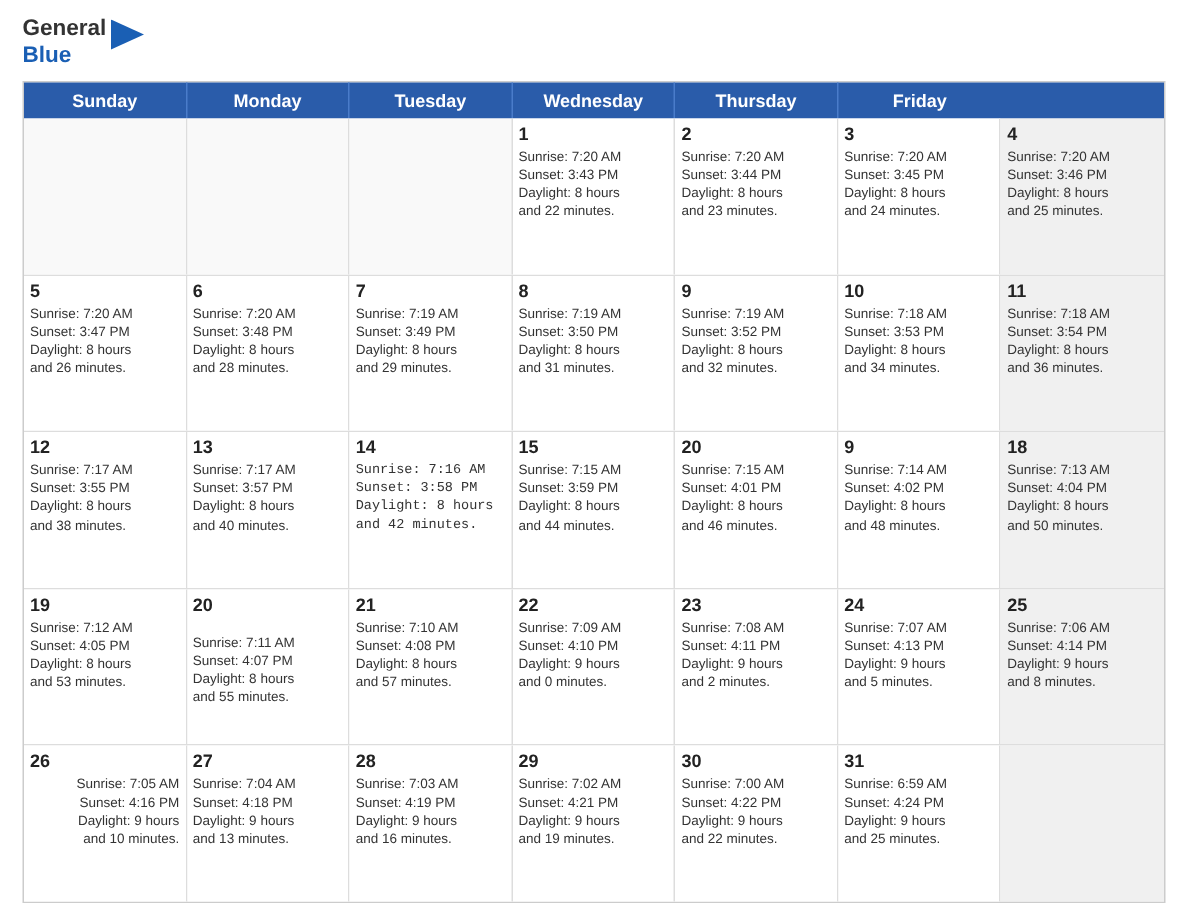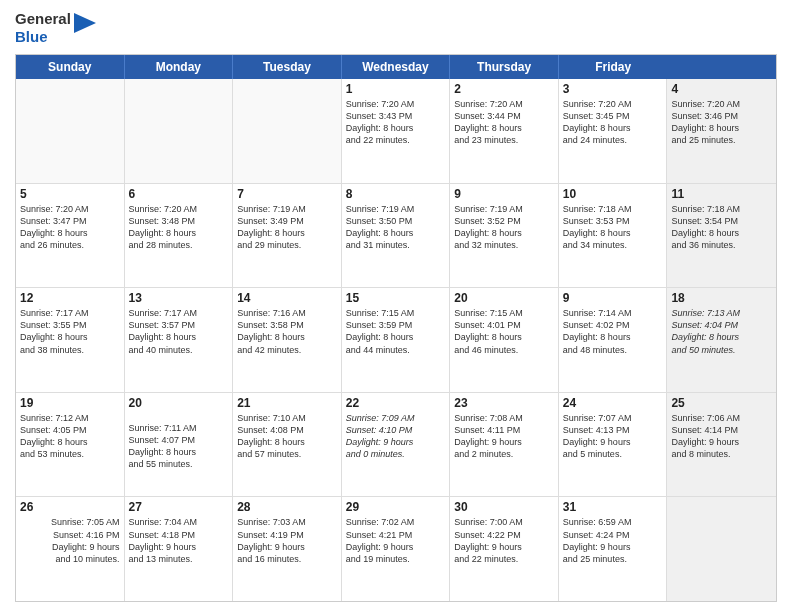--- a/index.html
+++ b/index.html
@@ -222,21 +222,21 @@
           </div>
           <div class="cal-cell">
             <div class="day-num">13</div>
             <div class="cell-text" style="white-space: pre-line;">Sunrise: 7:17 AM
 Sunset: 3:57 PM
 Daylight: 8 hours
 and 40 minutes.</div>
           </div>
           <div class="cal-cell">
             <div class="day-num">14</div>
-            <div class="cell-text" style="white-space: pre-line;">Sunrise: 7:16 AM
+            <div class="cell-text" style="white-space: pre-line; font-family: Liberation Mono, monospace;">Sunrise: 7:16 AM
 Sunset: 3:58 PM
 Daylight: 8 hours
 and 42 minutes.</div>
           </div>
           <div class="cal-cell">
             <div class="day-num">15</div>
             <div class="cell-text" style="white-space: pre-line;">Sunrise: 7:15 AM
 Sunset: 3:59 PM
 Daylight: 8 hours
 and 44 minutes.</div>
@@ -250,21 +250,21 @@
           </div>
           <div class="cal-cell">
             <div class="day-num">9</div>
             <div class="cell-text" style="white-space: pre-line;">Sunrise: 7:14 AM
 Sunset: 4:02 PM
 Daylight: 8 hours
 and 48 minutes.</div>
           </div>
           <div class="cal-cell shaded">
             <div class="day-num">18</div>
-            <div class="cell-text" style="white-space: pre-line; font-style: italic;">Sunrise: 7:13 AM
+            <div class="cell-text" style="white-space: pre-line;">Sunrise: 7:13 AM
 Sunset: 4:04 PM
 Daylight: 8 hours
 and 50 minutes.</div>
           </div>
         </div>
         <div class="cal-row">
           <div class="cal-cell">
             <div class="day-num">19</div>
             <div class="cell-text" style="white-space: pre-line;">Sunrise: 7:12 AM
 Sunset: 4:05 PM
@@ -280,21 +280,21 @@
           </div>
           <div class="cal-cell">
             <div class="day-num">21</div>
             <div class="cell-text" style="white-space: pre-line;">Sunrise: 7:10 AM
 Sunset: 4:08 PM
 Daylight: 8 hours
 and 57 minutes.</div>
           </div>
           <div class="cal-cell">
             <div class="day-num">22</div>
-            <div class="cell-text" style="white-space: pre-line; font-style: italic;">Sunrise: 7:09 AM
+            <div class="cell-text" style="white-space: pre-line;">Sunrise: 7:09 AM
 Sunset: 4:10 PM
 Daylight: 9 hours
 and 0 minutes.</div>
           </div>
           <div class="cal-cell">
             <div class="day-num">23</div>
             <div class="cell-text" style="white-space: pre-line;">Sunrise: 7:08 AM
 Sunset: 4:11 PM
 Daylight: 9 hours
 and 2 minutes.</div>

